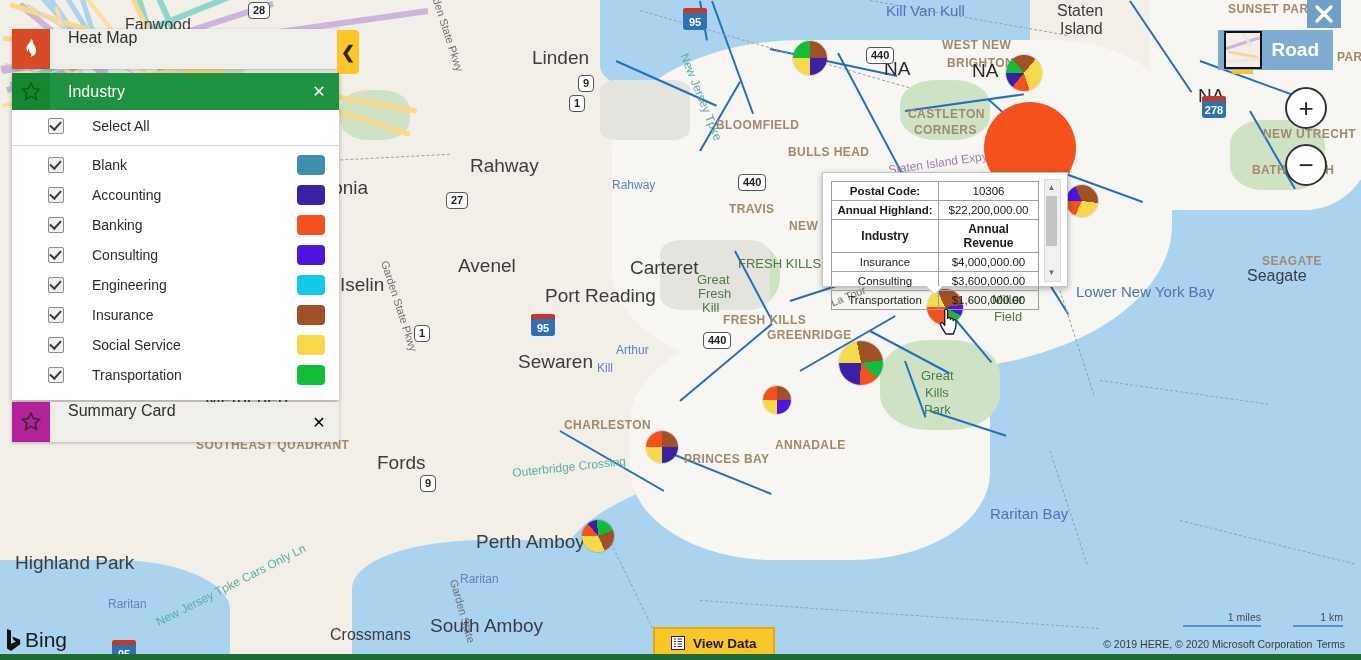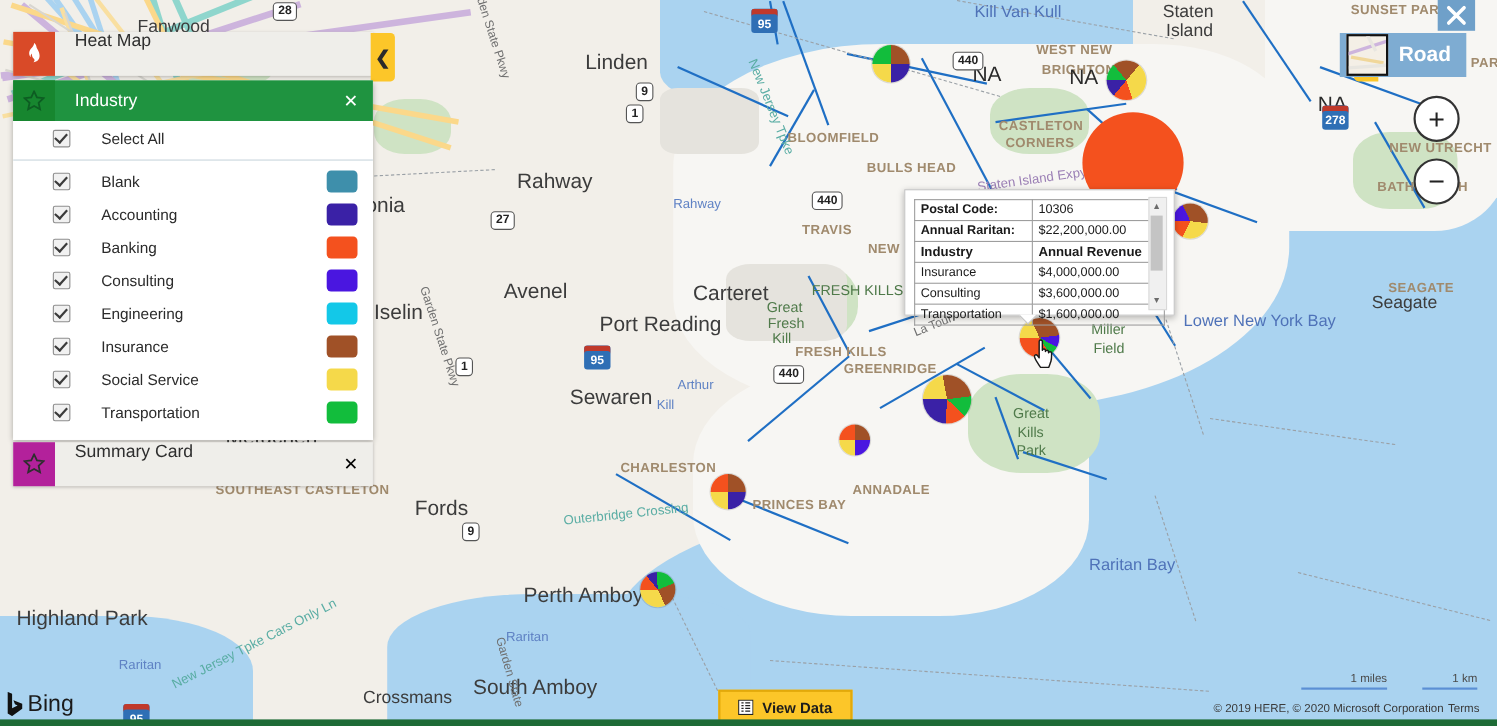--- a/index.html
+++ b/index.html
@@ -94,22 +94,22 @@
     font-size:17px;color:#2b2b2b;font-weight:bold;
   }
   #chev-left{left:337px;top:30px;border-radius:0 4px 4px 0;}
   #chev-right{right:108px;top:30px;border-radius:4px 0 0 4px;}
 
   
   #tipcard{
     position:absolute;left:822px;top:172px;width:244px;height:113px;
     background:#fff;border:1px solid #c4c4c4;box-shadow:0 2px 6px rgba(0,0,0,.28);
   }
-  #tipcard .tbl{width:228px;border-collapse:collapse;margin:8px 0 0 8px;
-    font-size:11.5px;color:#1a1a1a;table-layout:fixed;}
+  #tipcard .tbl{width:208px;border-collapse:collapse;margin:8px 0 0 8px;
+    font-size:11.5px;color:#1a1a1a;table-layout:fixed;text-align:center;}
   #tipcard .tbl td{border:1px solid #9e9e9e;padding:2px 5px;line-height:14px;}
   #tipcard .tbl td.k{font-weight:bold;width:96px;}
   #tipcard .tbl td.hd{font-weight:bold;font-size:12px;}
   .tip-scroll{position:absolute;right:6px;top:6px;width:15px;height:101px;background:#f0f0f0;
     border:1px solid #d9d9d9;}
   .tip-scroll .thumb{position:absolute;left:1px;top:16px;width:11px;height:50px;background:#c4c4c4;}
   .tip-scroll .arw{position:absolute;left:0;width:13px;height:14px;text-align:center;
     font-size:8px;color:#6b6b6b;line-height:14px;}
   .tip-tail{position:absolute;left:104px;bottom:-9px;width:16px;height:9px;overflow:hidden;}
   .tip-tail:before{content:"";position:absolute;left:0;top:-9px;width:13px;height:13px;
@@ -248,21 +248,21 @@
         <div class="maplabel lbl-city-sm" style="left: 1247px; top: 267px;">Seagate</div>
         <div class="maplabel lbl-nbhd" style="left: 716px; top: 118px;">BLOOMFIELD</div>
         <div class="maplabel lbl-nbhd" style="left: 788px; top: 145px;">BULLS HEAD</div>
         <div class="maplabel lbl-nbhd" style="left: 729px; top: 202px;">TRAVIS</div>
         <div class="maplabel lbl-nbhd" style="left: 789px; top: 219px;">NEW</div>
         <div class="maplabel lbl-nbhd" style="left: 723px; top: 313px;">FRESH KILLS</div>
         <div class="maplabel lbl-nbhd" style="left: 767px; top: 328px;">GREENRIDGE</div>
         <div class="maplabel lbl-nbhd" style="left: 564px; top: 418px;">CHARLESTON</div>
         <div class="maplabel lbl-nbhd" style="left: 775px; top: 438px;">ANNADALE</div>
         <div class="maplabel lbl-nbhd" style="left: 684px; top: 452px;">PRINCES BAY</div>
-        <div class="maplabel lbl-nbhd" style="left: 196px; top: 438px;">SOUTHEAST CASTLETON</div>
+        <div class="maplabel lbl-nbhd" style="left: 196px; top: 438px;">SOUTHEAST QUADRANT</div>
         <div class="maplabel lbl-nbhd" style="left: 942px; top: 38px;">WEST NEW</div>
         <div class="maplabel lbl-nbhd" style="left: 947px; top: 56px;">BRIGHTON</div>
         <div class="maplabel lbl-nbhd" style="left: 908px; top: 107px;">CASTLETON</div>
         <div class="maplabel lbl-nbhd" style="left: 914px; top: 123px;">CORNERS</div>
         <div class="maplabel lbl-nbhd" style="left: 1228px; top: 2px;">SUNSET PARK</div>
         <div class="maplabel lbl-nbhd" style="left: 1252px; top: 163px;">BATH BEACH</div>
         <div class="maplabel lbl-nbhd" style="left: 1262px; top: 254px;">SEAGATE</div>
         <div class="maplabel lbl-nbhd" style="left: 1263px; top: 127px;">NEW UTRECHT</div>
         <div class="maplabel lbl-nbhd" style="left: 1337px; top: 50px;">PARKW</div>
         <div class="maplabel lbl-water" style="left: 886px; top: 2px;">Kill Van Kull</div>
@@ -323,21 +323,21 @@
   </div>
 
   <div id="tipcard">
     <table class="tbl">
       <tbody>
           <tr>
         <td class="k">Postal Code:</td>
         <td>10306</td>
       </tr>
       <tr>
-        <td class="k">Annual Raritan:</td>
+        <td class="k">Annual Highland:</td>
         <td>$22,200,000.00</td>
       </tr>
       <tr>
         <td class="hd">Industry</td>
         <td class="hd">Annual Revenue</td>
       </tr>
       </tbody>
         <tbody id="tip-rows">
           <tr>
             <td>Insurance</td>

